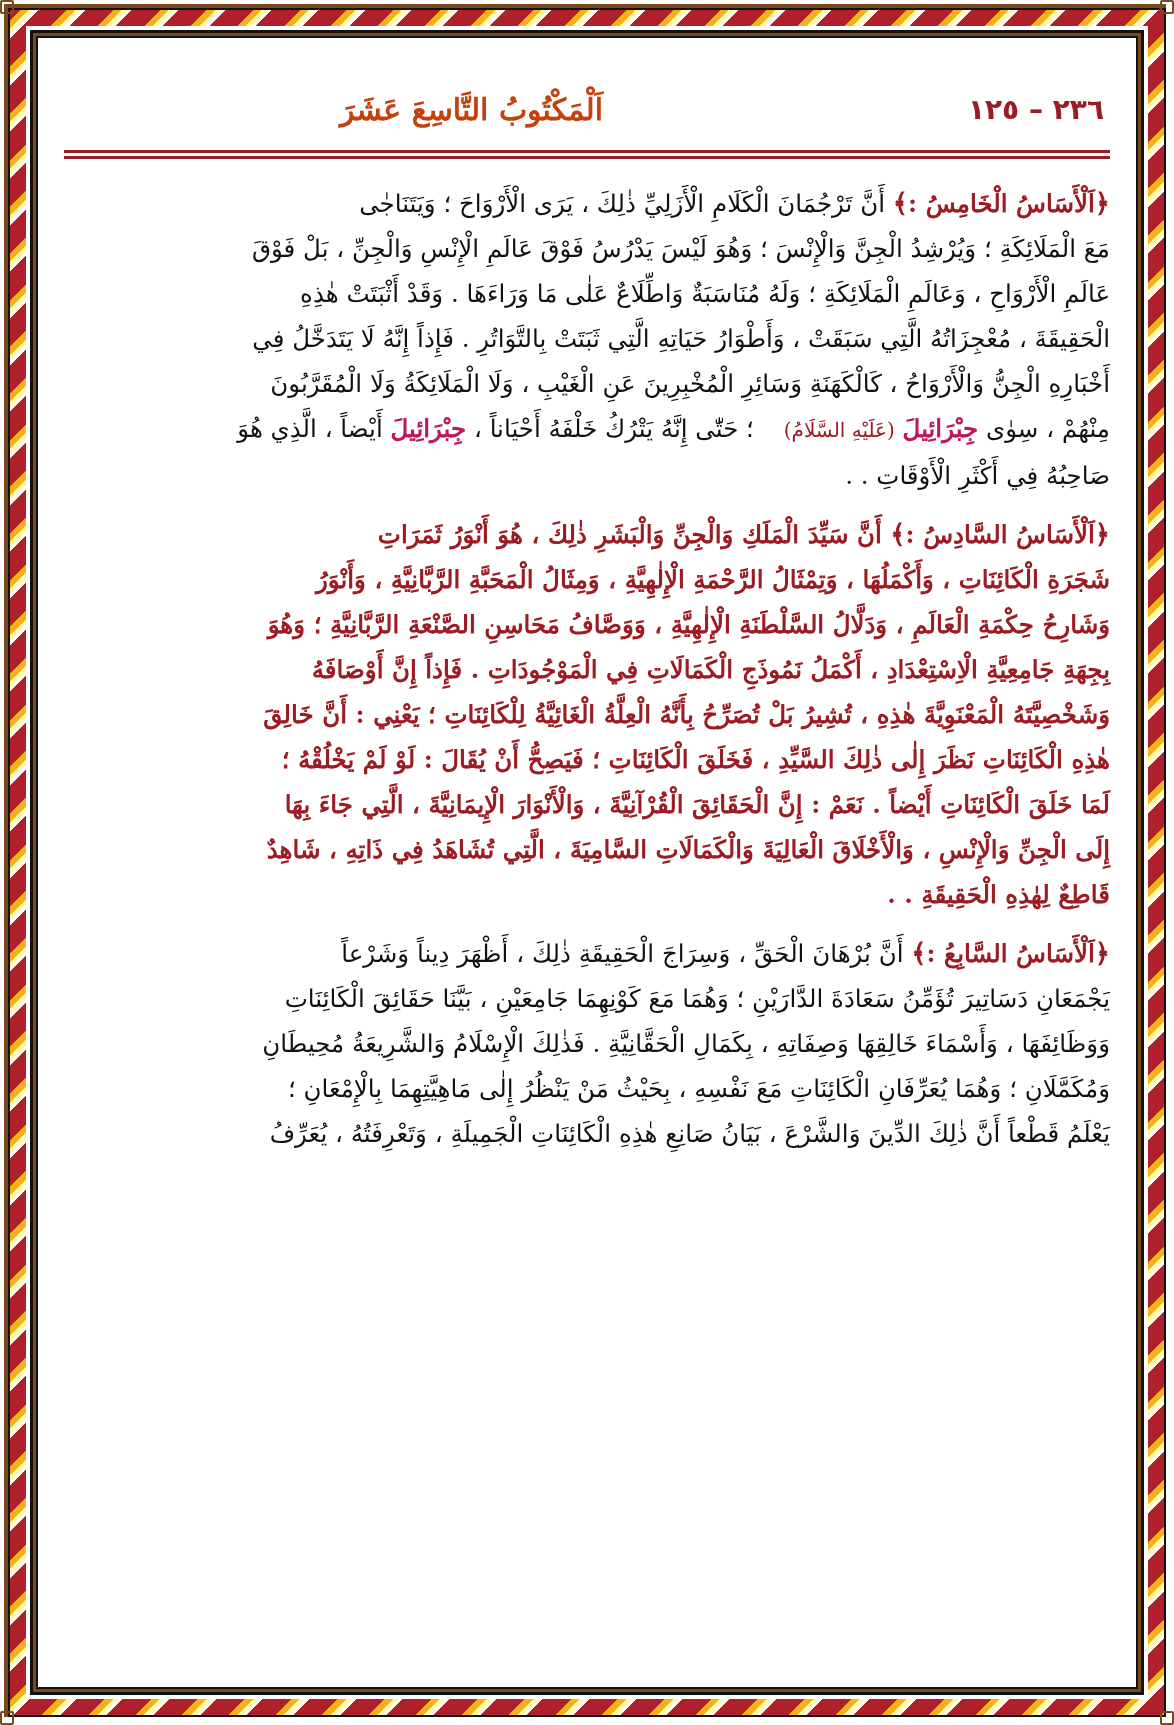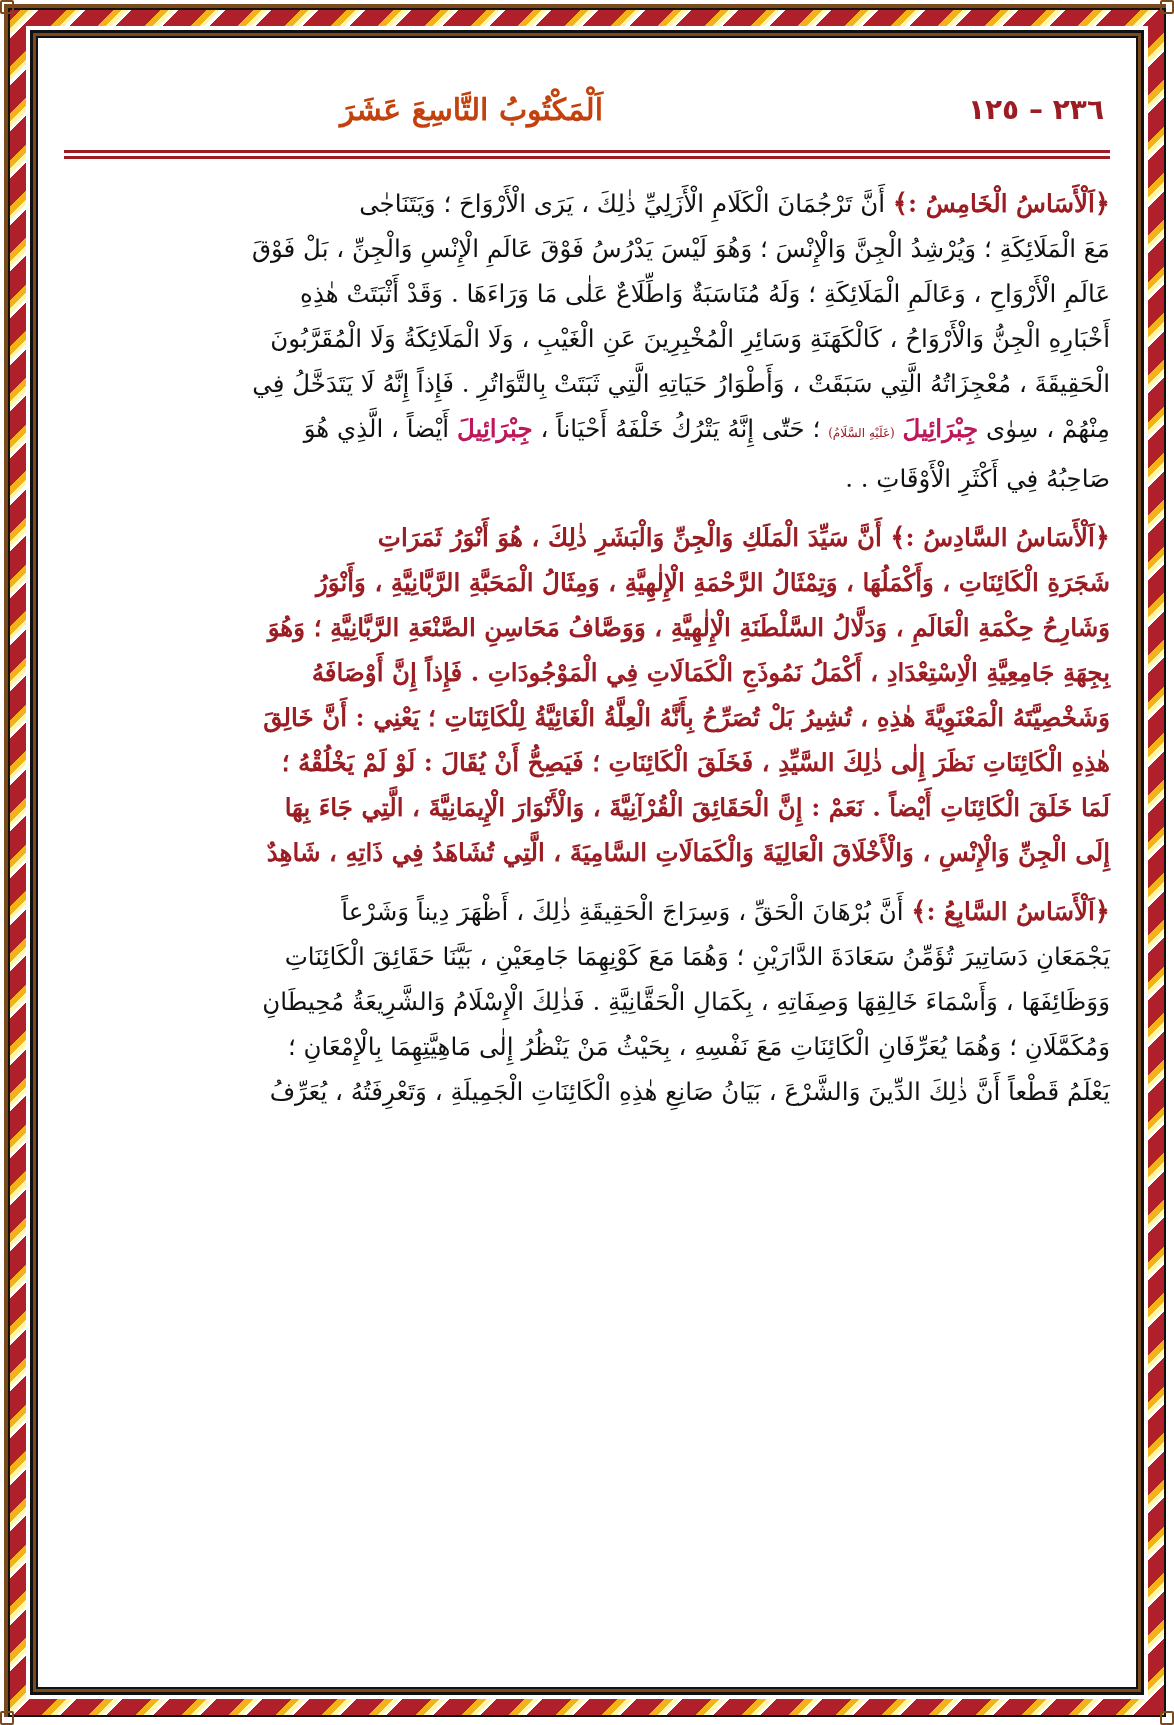--- a/index.html
+++ b/index.html
@@ -18,21 +18,21 @@
   .letter-title { font-size:30px; font-weight:bold; color:#c2410c; margin-left:270px; }
   .rule { height:3px; background:#9b1c22; margin-top:2px; }
   .rule2 { height:3px; background:#9b1c22; margin-top:3px; }
   .content { margin-top:22px; font-size:24.5px; line-height:45px; text-align:justify; text-align-last:right; color:#111; }
   .para { margin:0 0 14px 0; }
   .para p { margin:0; }
   .red { color:#9b1c22; font-weight:bold; }
   .head { color:#9b1c22; font-weight:bold; }
   .orn { color:#9b1c22; font-size:26px; font-weight:bold; }
   .name { color:#be185d; font-weight:bold; }
-  .salutation { color:#9b1c22; font-size:12px; }
+  .salutation { color:#9b1c22; font-size:20px;margin-left:22px; }
 </style>
 </head>
 <body>
 
 <div class="frame"></div>
 <div class="band"></div>
 <div class="band-outline"></div>
 <div class="inner-line"></div>
 <div class="corner" style="left:0;top:0;"></div>
 <div class="corner" style="right:0;top:0;"></div>
@@ -49,22 +49,22 @@
 
   <div class="content">
 
     <div class="para">
       <p>
         <span class="orn">﴿</span><span class="head">اَلْأَسَاسُ الْخَامِسُ :</span><span class="orn">﴾</span>
         <span>أَنَّ تَرْجُمَانَ الْكَلَامِ الْأَزَلِيِّ ذٰلِكَ ، يَرَى الْأَرْوَاحَ ؛ وَيَتَنَاجٰى</span>
       </p>
       <p>مَعَ الْمَلَائِكَةِ ؛ وَيُرْشِدُ الْجِنَّ وَالْإِنْسَ ؛ وَهُوَ لَيْسَ يَدْرُسُ فَوْقَ عَالَمِ الْإِنْسِ وَالْجِنِّ ، بَلْ فَوْقَ</p>
       <p>عَالَمِ الْأَرْوَاحِ ، وَعَالَمِ الْمَلَائِكَةِ ؛ وَلَهُ مُنَاسَبَةٌ وَاطِّلَاعٌ عَلٰى مَا وَرَاءَهَا . وَقَدْ أَثْبَتَتْ هٰذِهِ</p>
+      <p>الْحَقِيقَةَ ، مُعْجِزَاتُهُ الَّتِي سَبَقَتْ ، وَأَطْوَارُ حَيَاتِهِ الَّتِي ثَبَتَتْ بِالتَّوَاتُرِ . فَإِذاً إِنَّهُ لَا يَتَدَخَّلُ فِي</p>
       <p>أَخْبَارِهِ الْجِنُّ وَالْأَرْوَاحُ ، كَالْكَهَنَةِ وَسَائِرِ الْمُخْبِرِينَ عَنِ الْغَيْبِ ، وَلَا الْمَلَائِكَةُ وَلَا الْمُقَرَّبُونَ</p>
-      <p>الْحَقِيقَةَ ، مُعْجِزَاتُهُ الَّتِي سَبَقَتْ ، وَأَطْوَارُ حَيَاتِهِ الَّتِي ثَبَتَتْ بِالتَّوَاتُرِ . فَإِذاً إِنَّهُ لَا يَتَدَخَّلُ فِي</p>
       <p>
         <span>مِنْهُمْ ، سِوٰى</span>
         <span class="name">جِبْرَائِيلَ</span>
         <span class="salutation">(عَلَيْهِ السَّلَامُ)</span>
         <span>؛ حَتّٰى إِنَّهُ يَتْرُكُ خَلْفَهُ أَحْيَاناً ،</span>
         <span class="name">جِبْرَائِيلَ</span>
         <span>أَيْضاً ، الَّذِي هُوَ</span>
       </p>
       <p>صَاحِبُهُ فِي أَكْثَرِ الْأَوْقَاتِ . .</p>
     </div>
@@ -74,20 +74,21 @@
         <span class="orn">﴿</span><span class="head">اَلْأَسَاسُ السَّادِسُ :</span><span class="orn">﴾</span>
         <span>أَنَّ سَيِّدَ الْمَلَكِ وَالْجِنِّ وَالْبَشَرِ ذٰلِكَ ، هُوَ أَنْوَرُ ثَمَرَاتِ</span>
       </p>
       <p>شَجَرَةِ الْكَائِنَاتِ ، وَأَكْمَلُهَا ، وَتِمْثَالُ الرَّحْمَةِ الْإِلٰهِيَّةِ ، وَمِثَالُ الْمَحَبَّةِ الرَّبَّانِيَّةِ ، وَأَنْوَرُ</p>
       <p>وَشَارِحُ حِكْمَةِ الْعَالَمِ ، وَدَلَّالُ السَّلْطَنَةِ الْإِلٰهِيَّةِ ، وَوَصَّافُ مَحَاسِنِ الصَّنْعَةِ الرَّبَّانِيَّةِ ؛ وَهُوَ</p>
       <p>بِجِهَةِ جَامِعِيَّةِ الْاِسْتِعْدَادِ ، أَكْمَلُ نَمُوذَجِ الْكَمَالَاتِ فِي الْمَوْجُودَاتِ . فَإِذاً إِنَّ أَوْصَافَهُ</p>
       <p>وَشَخْصِيَّتَهُ الْمَعْنَوِيَّةَ هٰذِهِ ، تُشِيرُ بَلْ تُصَرِّحُ بِأَنَّهُ الْعِلَّةُ الْغَائِيَّةُ لِلْكَائِنَاتِ ؛ يَعْنِي : أَنَّ خَالِقَ</p>
       <p>هٰذِهِ الْكَائِنَاتِ نَظَرَ إِلٰى ذٰلِكَ السَّيِّدِ ، فَخَلَقَ الْكَائِنَاتِ ؛ فَيَصِحُّ أَنْ يُقَالَ : لَوْ لَمْ يَخْلُقْهُ ؛</p>
       <p>لَمَا خَلَقَ الْكَائِنَاتِ أَيْضاً . نَعَمْ : إِنَّ الْحَقَائِقَ الْقُرْآنِيَّةَ ، وَالْأَنْوَارَ الْإِيمَانِيَّةَ ، الَّتِي جَاءَ بِهَا</p>
       <p>إِلَى الْجِنِّ وَالْإِنْسِ ، وَالْأَخْلَاقَ الْعَالِيَةَ وَالْكَمَالَاتِ السَّامِيَةَ ، الَّتِي تُشَاهَدُ فِي ذَاتِهِ ، شَاهِدٌ</p>
+      <p>قَاطِعٌ لِهٰذِهِ الْحَقِيقَةِ . .</p>
     </div>
 
     <div class="para">
       <p>
         <span class="orn">﴿</span><span class="head">اَلْأَسَاسُ السَّابِعُ :</span><span class="orn">﴾</span>
         <span>أَنَّ بُرْهَانَ الْحَقِّ ، وَسِرَاجَ الْحَقِيقَةِ ذٰلِكَ ، أَظْهَرَ دِيناً وَشَرْعاً</span>
       </p>
       <p>يَجْمَعَانِ دَسَاتِيرَ تُؤَمِّنُ سَعَادَةَ الدَّارَيْنِ ؛ وَهُمَا مَعَ كَوْنِهِمَا جَامِعَيْنِ ، بَيَّنَا حَقَائِقَ الْكَائِنَاتِ</p>
       <p>وَوَظَائِفَهَا ، وَأَسْمَاءَ خَالِقِهَا وَصِفَاتِهِ ، بِكَمَالِ الْحَقَّانِيَّةِ . فَذٰلِكَ الْإِسْلَامُ وَالشَّرِيعَةُ مُحِيطَانِ</p>
       <p>وَمُكَمَّلَانِ ؛ وَهُمَا يُعَرِّفَانِ الْكَائِنَاتِ مَعَ نَفْسِهِ ، بِحَيْثُ مَنْ يَنْظُرُ إِلٰى مَاهِيَّتِهِمَا بِالْإِمْعَانِ ؛</p>

